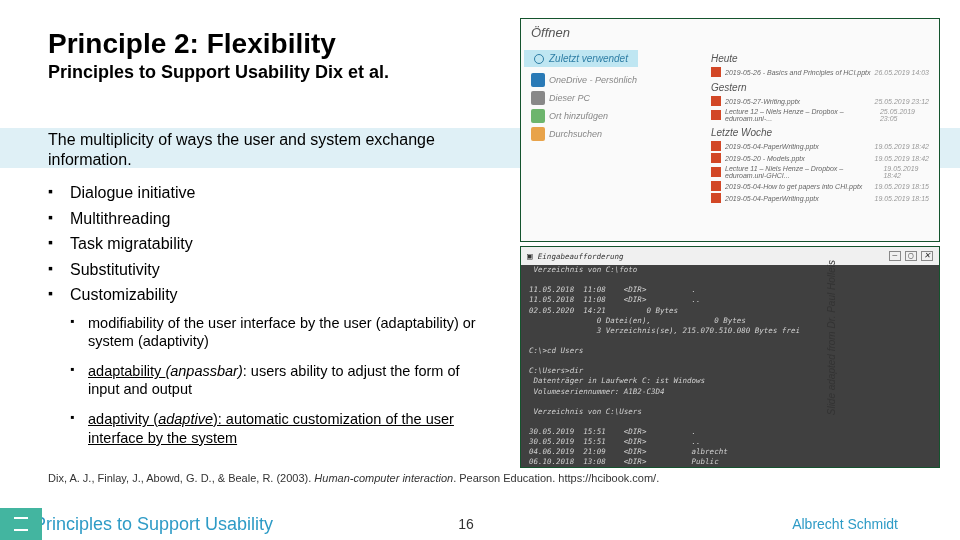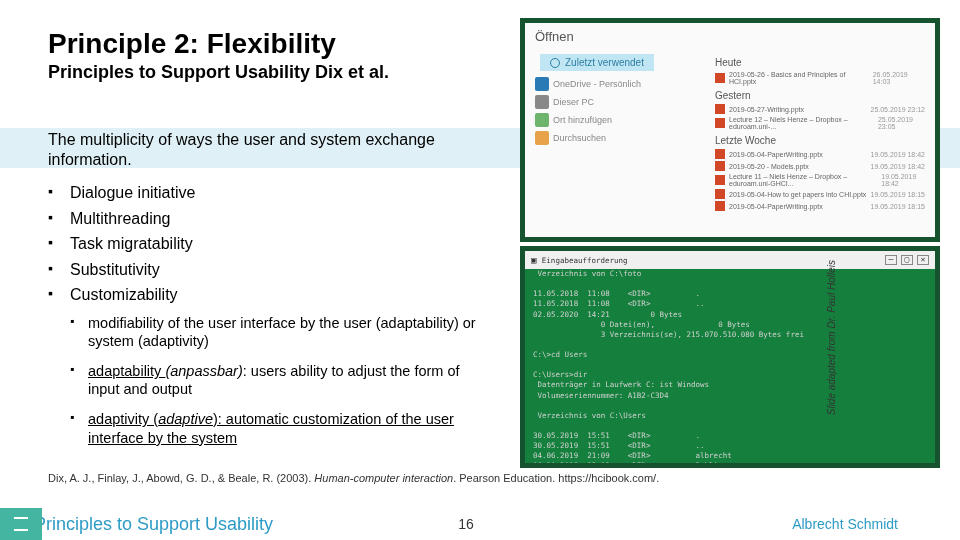--- a/index.html
+++ b/index.html
@@ -18,37 +18,37 @@
   ul.sub > li::before { content:"▪"; position:absolute; left:22px; color:#000; font-size:12px; }
   .citation { position:absolute; left:48px; top:472px; font-size:11px; color:#333; width:880px; }
   .citation .book { font-style:italic; }
   .footer { position:absolute; left:0; bottom:0; width:960px; height:32px; display:flex; align-items:center; }
   .footer .fl { color:#2e9bc6; font-size:18px; padding-left:34px; flex:1; }
   .footer .fc { color:#333; font-size:14px; width:200px; text-align:center; }
   .footer .fr { color:#2e9bc6; font-size:14px; padding-right:62px; flex:1; text-align:right; }
   .accent { position:absolute; left:0; bottom:0; width:42px; height:32px; background:#43b5a0; display:flex; align-items:center; justify-content:center; }
   .accent::after { content:""; width:14px; height:10px; border-top:2px solid #fff; border-bottom:2px solid #fff; }
   .sidecredit { position:absolute; right:6px; top:260px; font-size:10px; font-style:italic; color:#333; transform:rotate(-90deg); transform-origin:right top; white-space:nowrap; }
-  .shot { position:absolute; border:5px solid #14532d; background:#fafafa; font-size:6px; color:#888; overflow:hidden; }
+  .shot { position:absolute; border:1px solid #14532d; background:#fafafa; font-size:6px; color:#888; overflow:hidden;font-style:italic; }
   .shot1 { left:520px; top:18px; width:420px; height:224px; }
   .shot1 .hdr { padding:6px 10px; font-size:13px; color:#555; }
   .shot1 .row { display:flex; padding:2px 10px; align-items:center; gap:4px; }
   .shot1 .ic { width:14px; height:14px; background:#ddd; border-radius:2px; flex:0 0 auto; }
   .shot1 .ic.cloud { background:#2a7ab6; }
   .shot1 .ic.pc { background:#888; }
   .shot1 .ic.add { background:#6db56d; }
   .shot1 .ic.br { background:#e8a34a; }
   .shot1 .col2 { position:absolute; left:190px; top:30px; right:10px; }
   .shot1 .sect { font-size:10px; color:#555; margin:4px 0 2px; }
   .shot1 .fi { display:flex; gap:4px; align-items:center; font-size:7px; color:#666; padding:1px 0; }
   .shot1 .fic { width:10px; height:10px; background:#d24726; flex:0 0 auto; }
   .shot1 .fd { margin-left:auto; color:#999; }
-  .recent { background:#bfe6f2; padding:3px 10px; font-size:10px; color:#2e7ea5; margin:4px 15px; display:inline-flex; align-items:center; gap:5px; }
+  .recent { background:#bfe6f2; padding:3px 10px; font-size:10px; color:#2e7ea5; margin:4px 3px; display:inline-flex; align-items:center; gap:5px; }
   .recent .clk { width:10px; height:10px; border:1.5px solid #2e7ea5; border-radius:50%; }
-  .shot2 { left:520px; top:246px; width:420px; height:222px; background:#15803d; color:#ccc; font-family:Consolas,monospace; font-size:7.5px; line-height:1.35; }
+  .shot2 { left:520px; top:246px; width:420px; height:222px; background:#404040; color:#ccc; font-family:Consolas,monospace; font-size:7.5px; line-height:1.35; }
   .shot2 .bar { background:#f0f0f0; color:#333; height:18px; display:flex; align-items:center; padding:0 6px; justify-content:space-between; }
   .shot2 .bar .wi { display:flex; gap:4px; }
   .shot2 .bar .wb { width:12px; height:10px; border:1px solid #888; font-size:8px; line-height:8px; text-align:center; }
   .shot2 pre { padding:0 8px; white-space:pre; color:#d0d0d0; }
   .uline { text-decoration:underline; }
 </style>
 </head>
 <body>
 
 <div class="slide">

